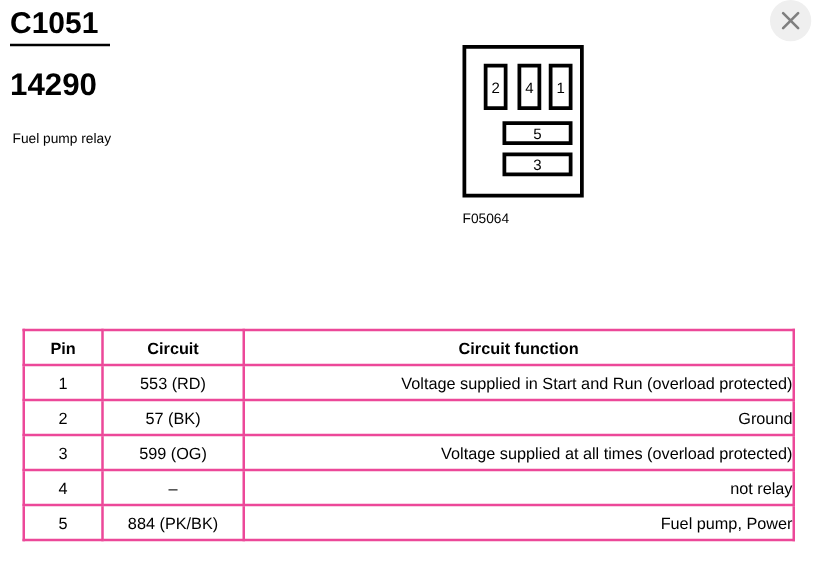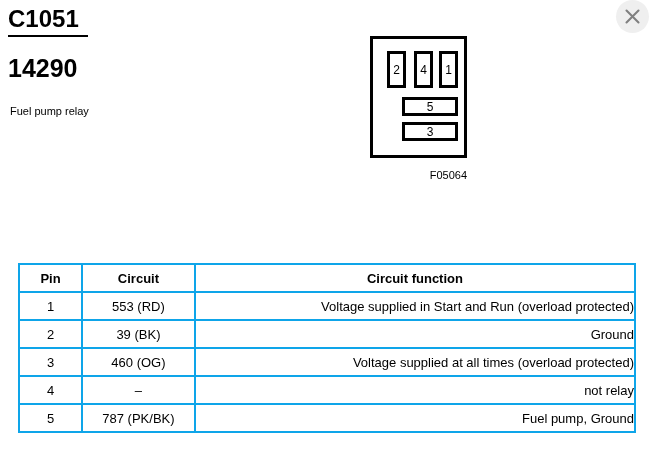--- a/index.html
+++ b/index.html
@@ -98,37 +98,37 @@
   #pin-cell-4 { left: 41px;  top: 12px; }
   #pin-cell-1 { left: 66px;  top: 12px; }
   #pin-cell-5 { left: 29px;  top: 58px; }
   #pin-cell-3 { left: 29px;  top: 83px; }
 
   #diagram-caption {
     position: absolute;
     left: 370px;
     top: 168px;
     width: 97px;
-    text-align: right;
+    text-align: left;
     font-size: 11px;
     line-height: 14px;
   }
 
   
   #pin-table {
     position: absolute;
     left: 18px;
     top: 263px;
     width: 618px;
     border-collapse: collapse;
     table-layout: fixed;
     font-size: 13px;
   }
   #pin-table td, #pin-table th {
-    border: 2px solid #0ea5e9;
+    border: 2px solid #ec4899;
     padding: 0;
     height: 28px;
     box-sizing: border-box;
   }
   #pin-table th {
     font-weight: bold;
     text-align: center;
   }
   .col-pin   { width: 62px;  text-align: center; }
   .col-circ  { width: 111px; text-align: center; }
@@ -169,32 +169,32 @@
     </tr>
   </thead>
   <tbody>
     <tr>
       <td class="col-pin">1</td>
       <td class="col-circ">553 (RD)</td>
       <td class="col-func">Voltage supplied in Start and Run (overload protected)</td>
     </tr>
     <tr>
       <td class="col-pin">2</td>
-      <td class="col-circ">39 (BK)</td>
+      <td class="col-circ">57 (BK)</td>
       <td class="col-func">Ground</td>
     </tr>
     <tr>
       <td class="col-pin">3</td>
-      <td class="col-circ">460 (OG)</td>
+      <td class="col-circ">599 (OG)</td>
       <td class="col-func">Voltage supplied at all times (overload protected)</td>
     </tr>
     <tr>
       <td class="col-pin">4</td>
       <td class="col-circ">–</td>
       <td class="col-func">not relay</td>
     </tr>
     <tr>
       <td class="col-pin">5</td>
-      <td class="col-circ">787 (PK/BK)</td>
-      <td class="col-func">Fuel pump, Ground</td>
+      <td class="col-circ">884 (PK/BK)</td>
+      <td class="col-func">Fuel pump, Power</td>
     </tr>
   </tbody>
 </table>
 
 </body></html>

